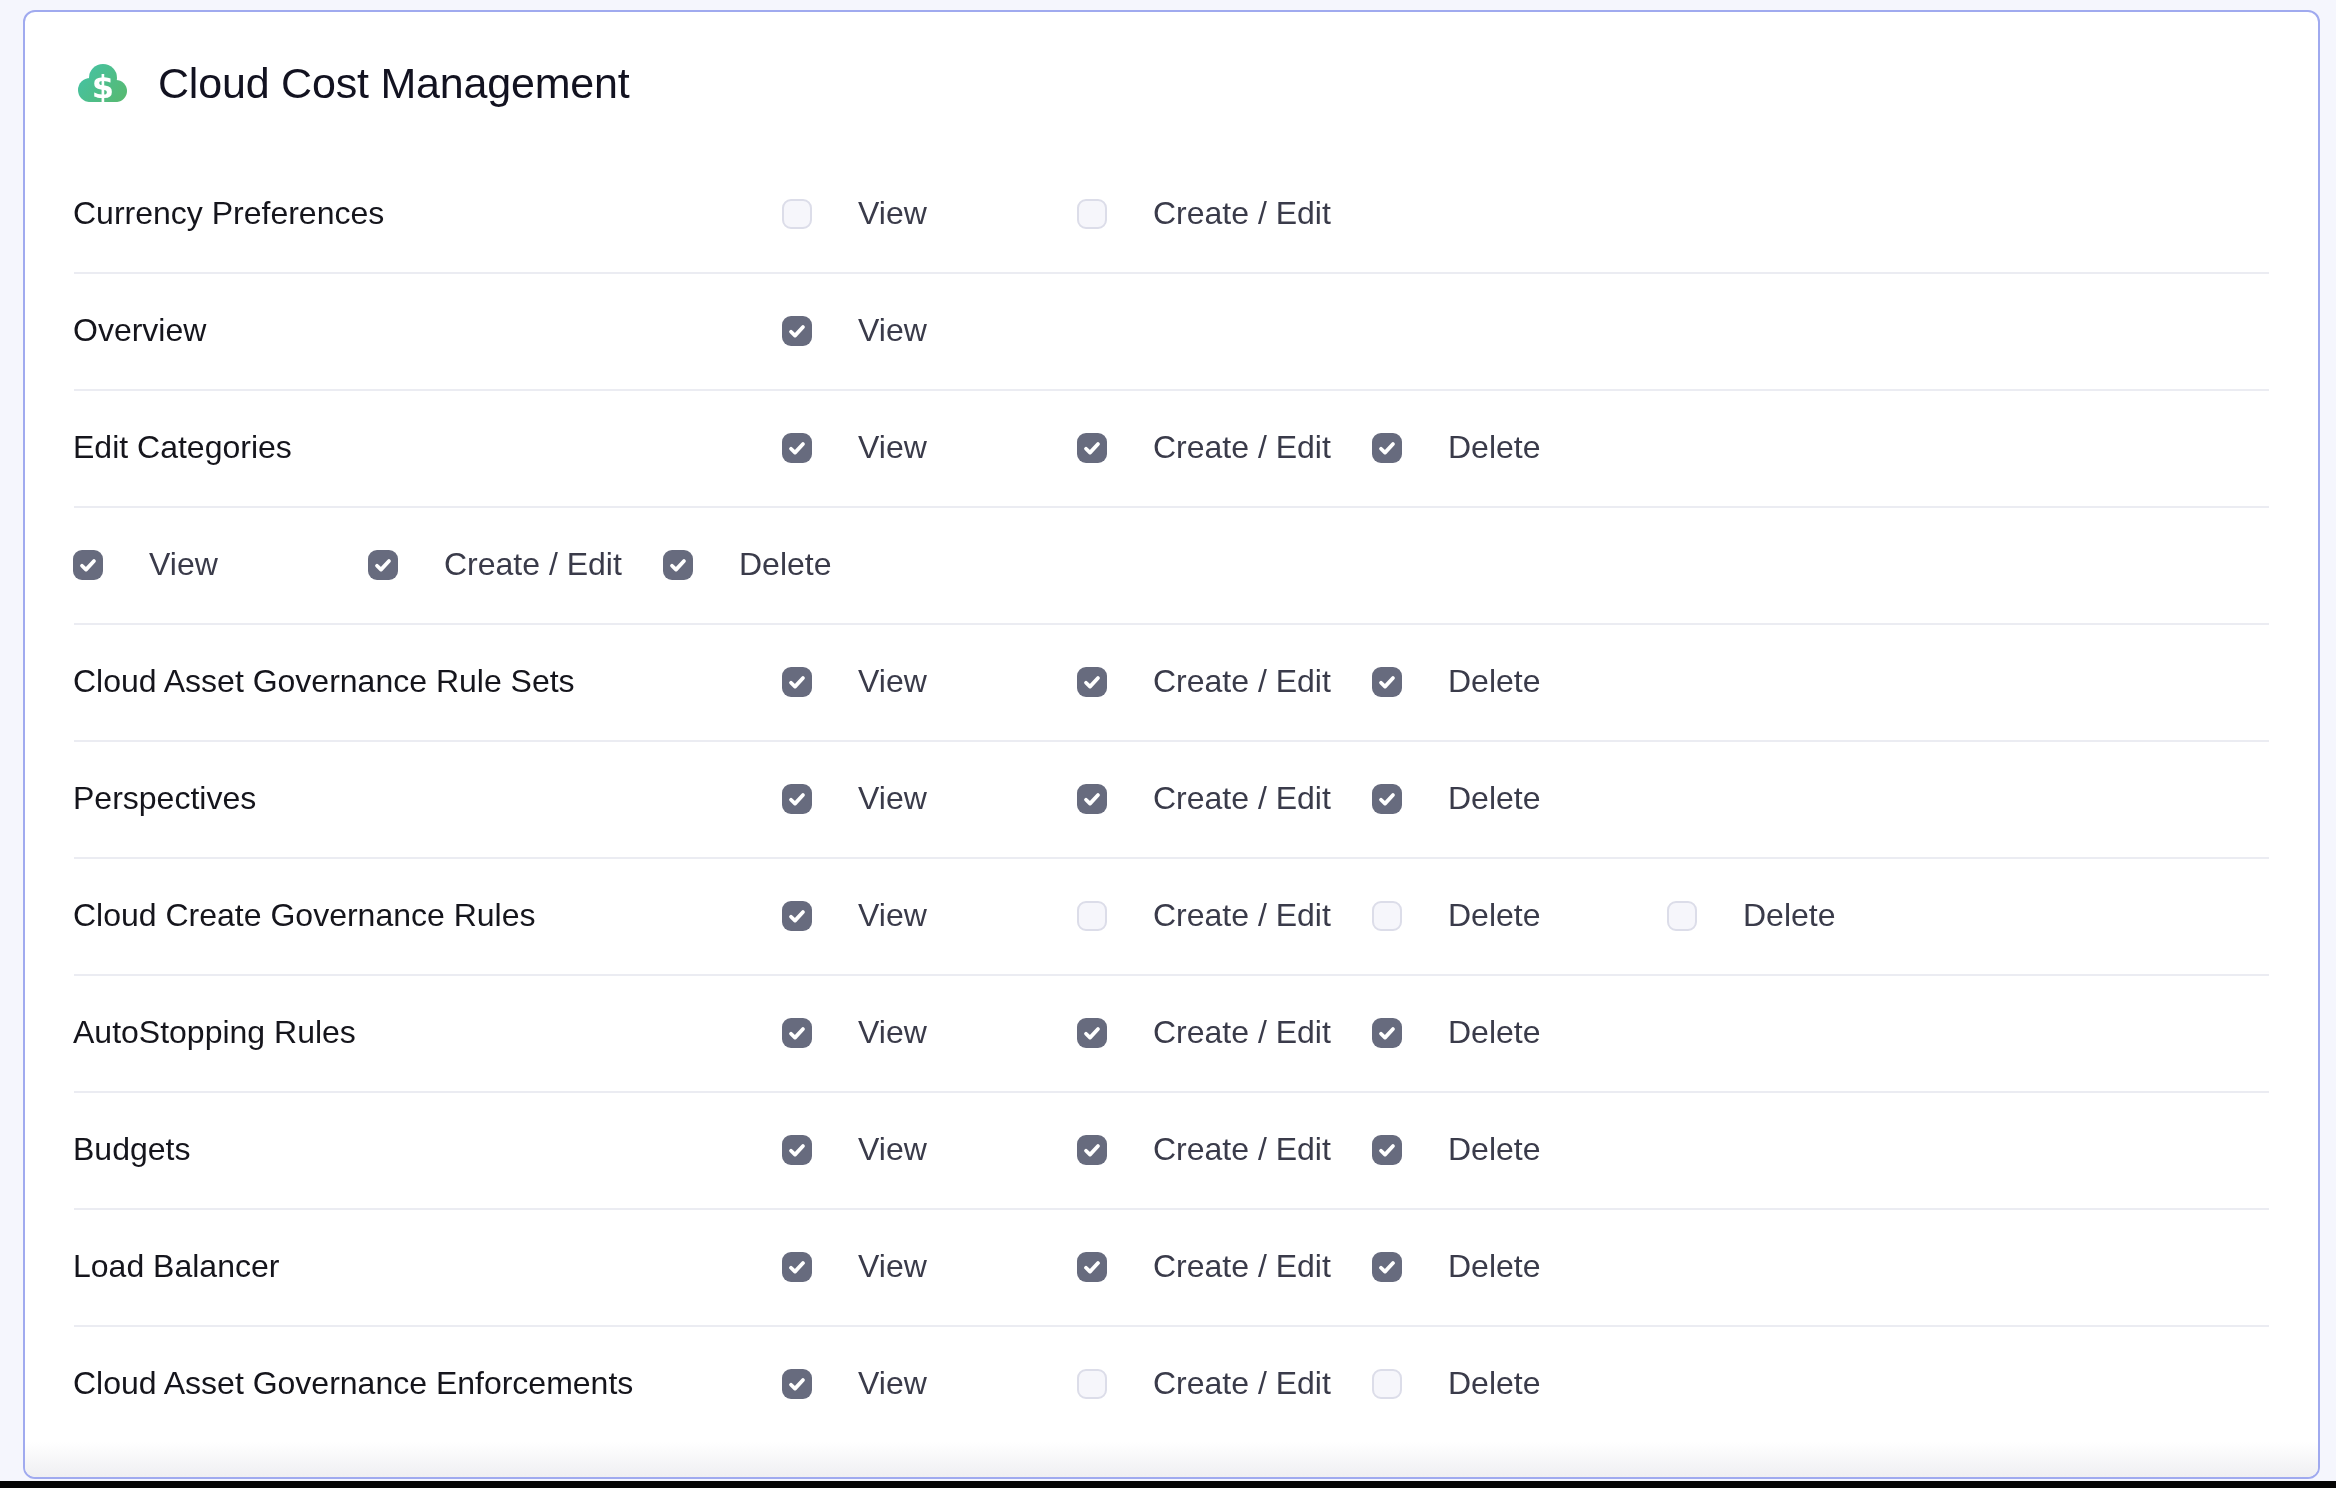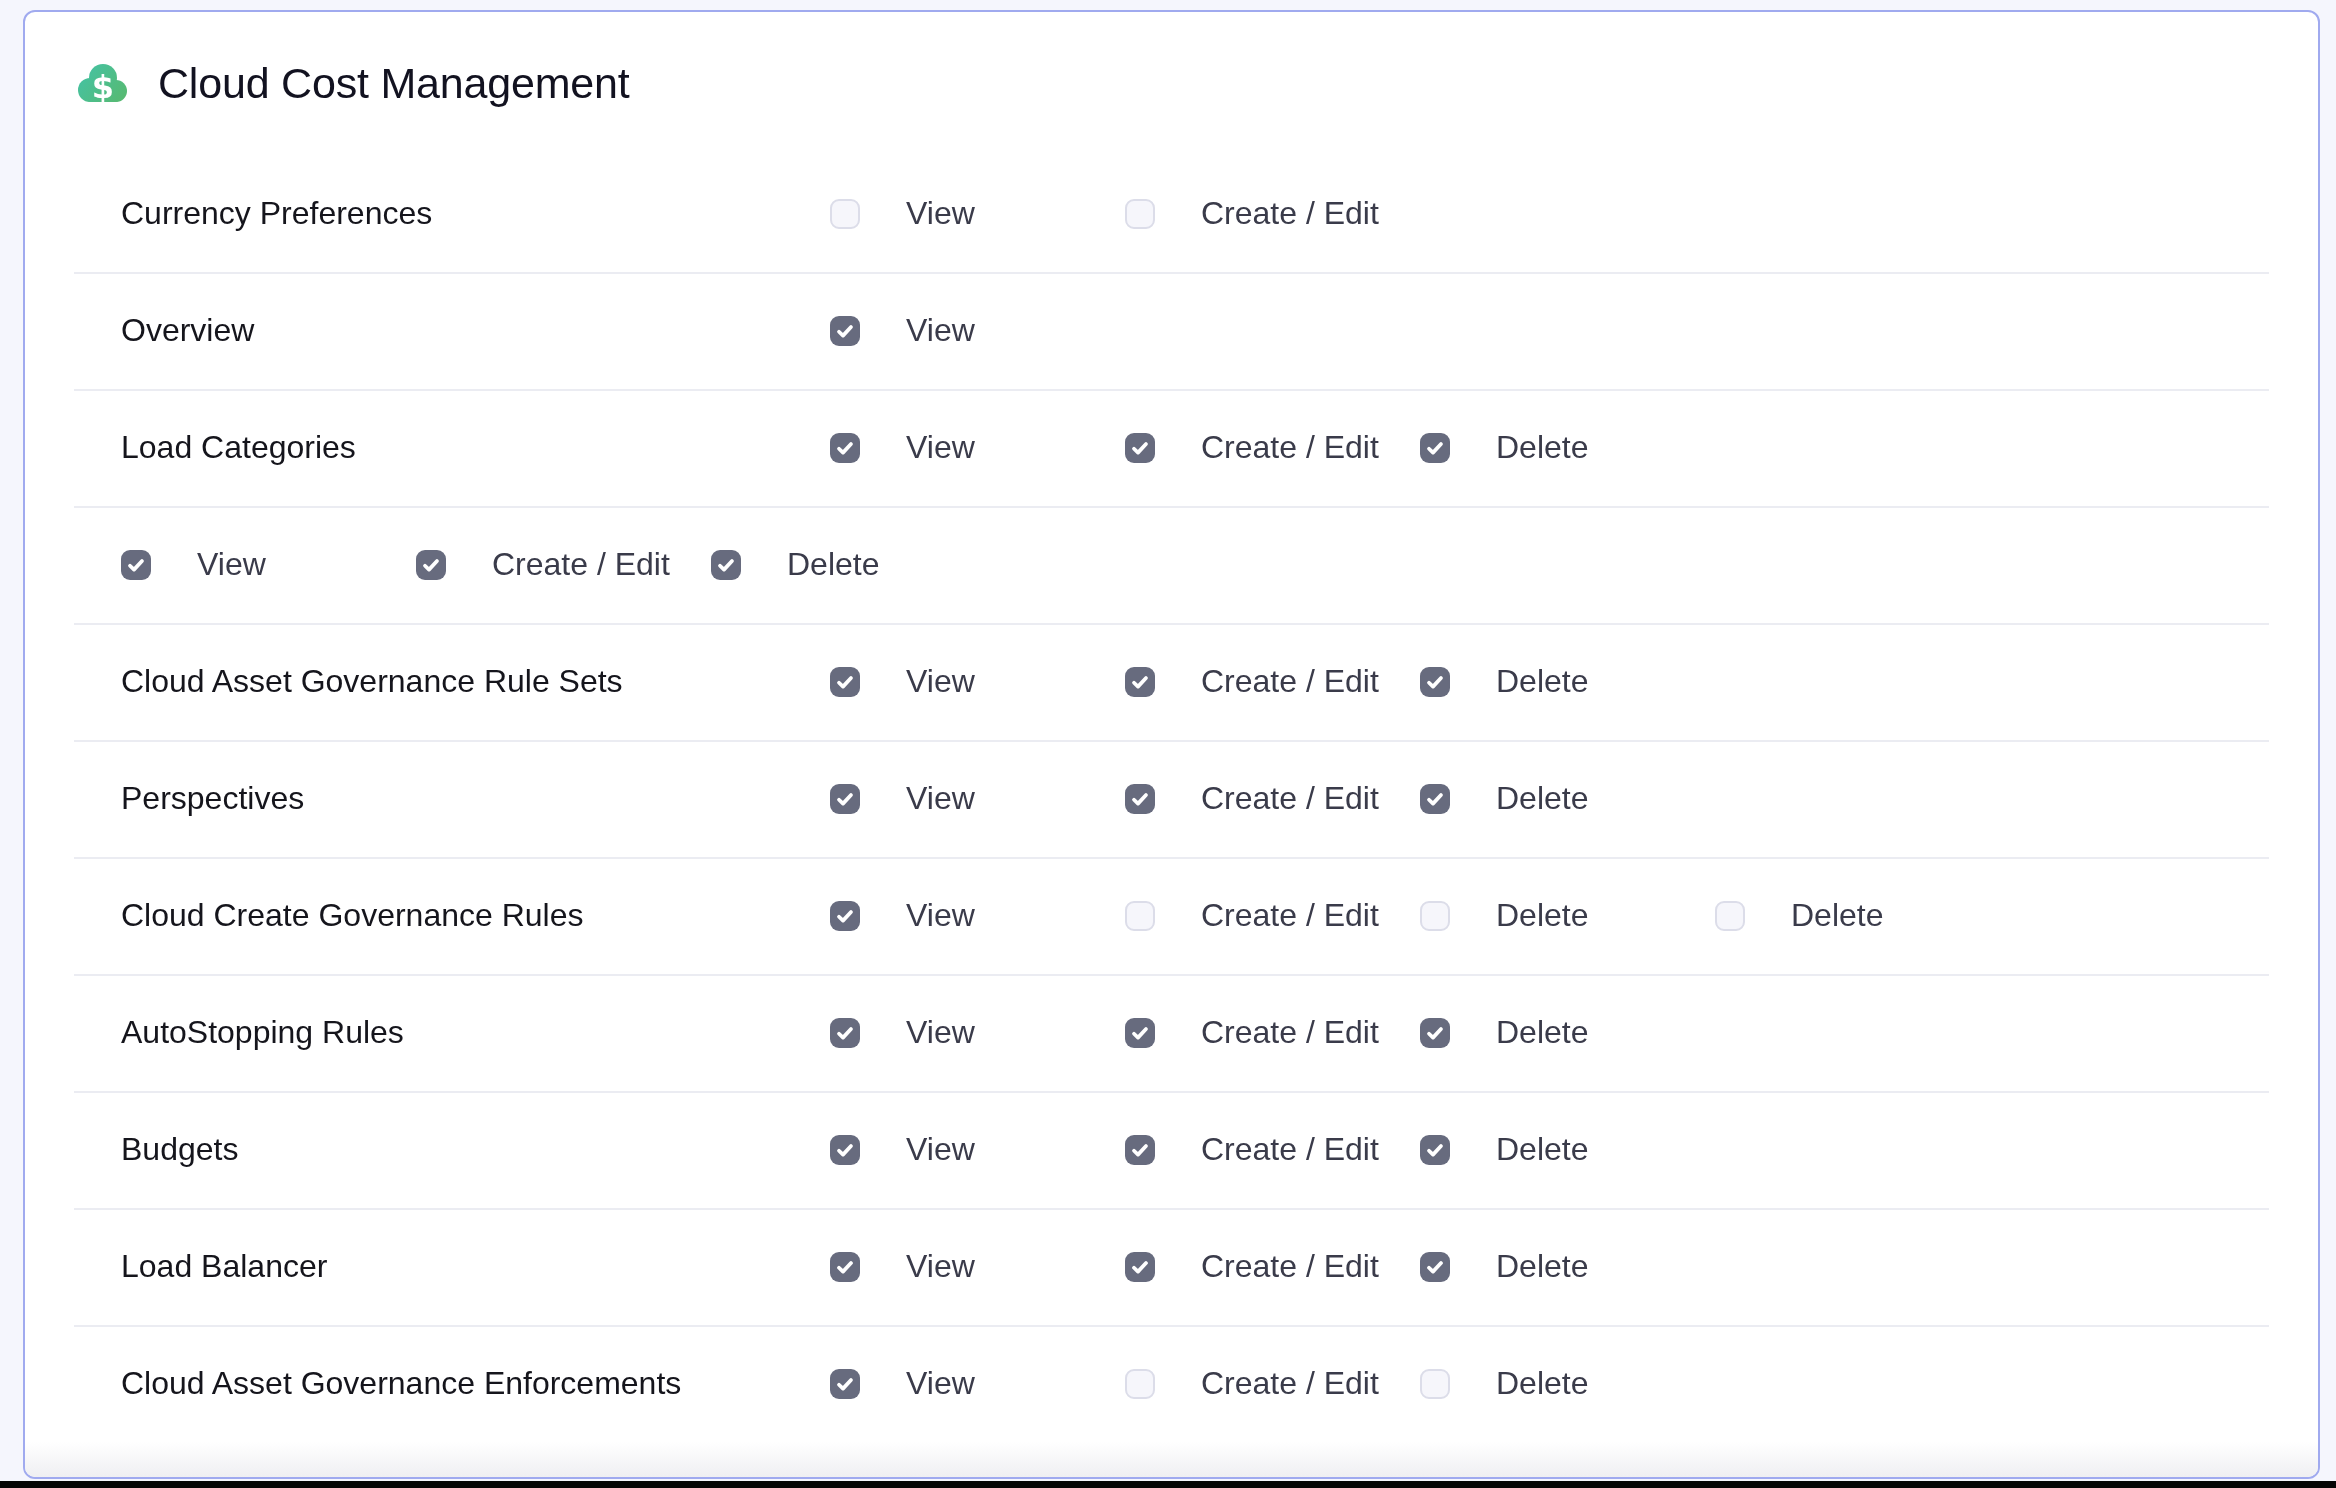--- a/index.html
+++ b/index.html
@@ -34,21 +34,21 @@
     padding-left:49px;gap:28px;
   }
   .module-icon{width:56px;height:44px;flex:none;}
   .card-title{
     font-size:43px;font-weight:400;color:var(--title-text);
     letter-spacing:-0.2px;
   }
   .rows{}
   .row{
     position:relative;height:117px;box-sizing:border-box;
-    display:flex;align-items:center;padding-left:96px;
+    display:flex;align-items:center;padding-left:48px;
   }
   .row + .row::before{
     content:"";position:absolute;left:49px;right:49px;top:0;height:2px;
     background:var(--divider);
   }
   .row-label{
     flex:0 0 709px;min-width:0;
     font-size:32px;color:var(--resource-text);
     white-space:nowrap;
   }
@@ -117,21 +117,21 @@
               <svg width="20" height="20" viewBox="0 0 16 16" fill="none" xmlns="http://www.w3.org/2000/svg">
                 <path d="M3.2 8.6 L6.4 11.7 L12.8 4.8" stroke="#ffffff" stroke-width="3" stroke-linecap="round" stroke-linejoin="round"></path>
               </svg>
             </div>
             <span class="perm-label">View</span>
           </div>
         </div>
   </div>
 
   <div class="row">
-    <div class="row-label">Load Categories</div>
+    <div class="row-label">Edit Categories</div>
     <div class="perms">
           <div class="perm">
             <div class="checkbox checked" role="checkbox" aria-checked="true">
               <svg width="20" height="20" viewBox="0 0 16 16" fill="none" xmlns="http://www.w3.org/2000/svg">
                 <path d="M3.2 8.6 L6.4 11.7 L12.8 4.8" stroke="#ffffff" stroke-width="3" stroke-linecap="round" stroke-linejoin="round"></path>
               </svg>
             </div>
             <span class="perm-label">View</span>
           </div>
           <div class="perm">

